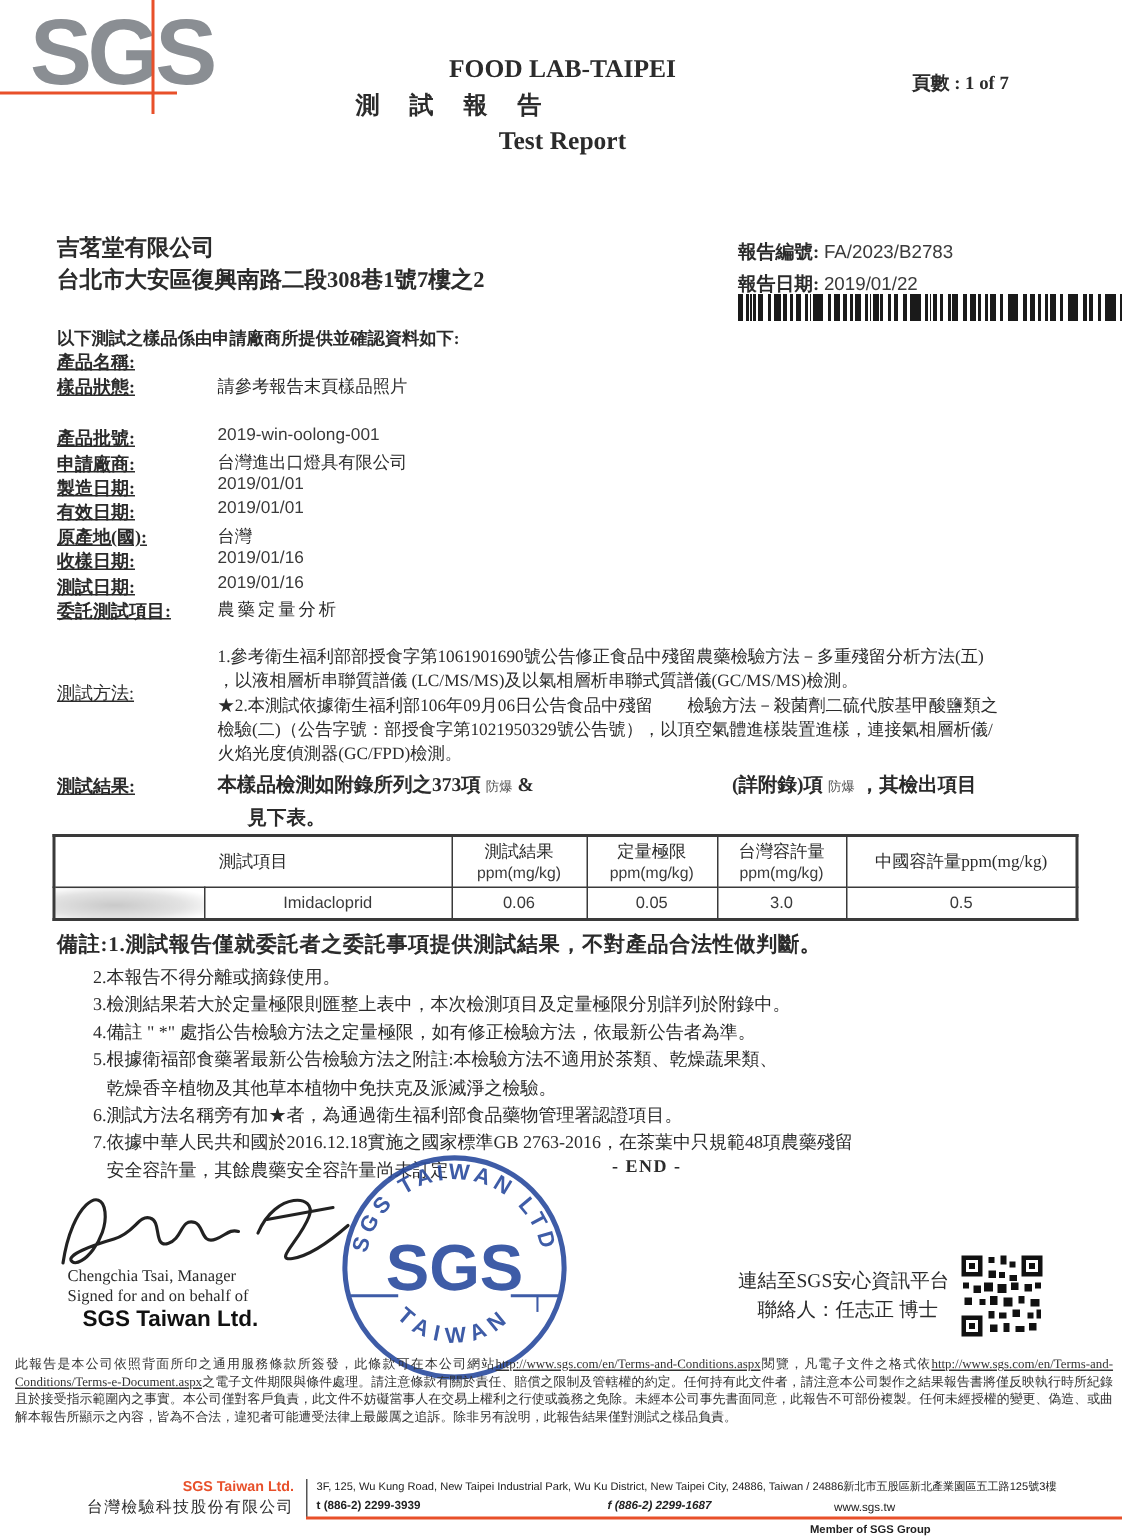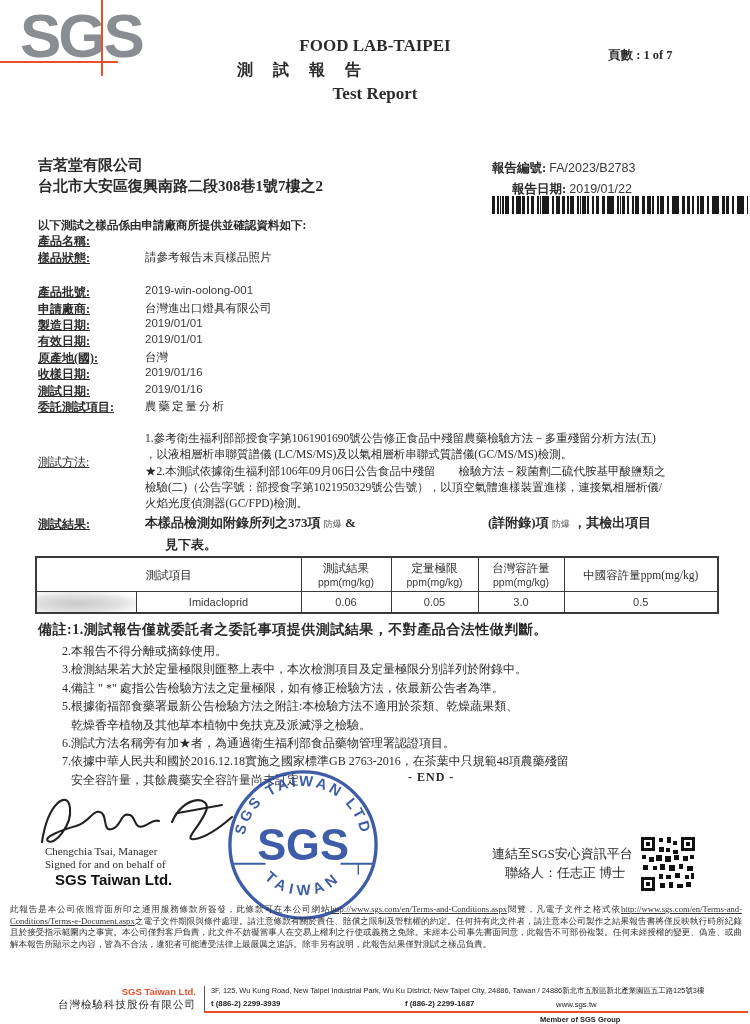--- a/index.html
+++ b/index.html
@@ -15,21 +15,21 @@
   .lab-name{left:0;top:36px;width:750px;text-align:center;font-weight:bold;font-size:17px;}
   .title-zh{left:0;top:60px;width:606px;text-align:center;font-weight:bold;font-size:16px;letter-spacing:8px;}
   .title-en{left:0;top:84px;width:750px;text-align:center;font-weight:bold;font-size:17px;}
   .page-count{left:608px;top:47px;font-size:12.5px;font-weight:bold;}
 
   
   .app-name{left:38px;top:156px;font-size:15px;font-weight:600;}
   .app-addr{left:38px;top:177px;font-size:15px;font-weight:600;}
   .rpt-line{font-size:12.5px;font-weight:bold;}
   .rpt-no{left:492px;top:160px;}
-  .rpt-date{left:512px;top:181px;}
+  .rpt-date{left:492px;top:181px;}
   .rpt-val{font-family:"Liberation Sans",sans-serif;font-weight:normal;color:#3a3a3a;}
   .barcode{left:492px;top:196px;width:256px;height:18px;
     background-image:
       repeating-linear-gradient(90deg,#1a1a1a 0 2px,rgba(0,0,0,0) 2px 5px),
       repeating-linear-gradient(90deg,#1a1a1a 0 1px,rgba(0,0,0,0) 1px 8px),
       repeating-linear-gradient(90deg,#1a1a1a 0 3px,rgba(0,0,0,0) 3px 13px);}
 
   .intro{left:38px;top:218px;font-size:11.5px;font-weight:600;}
 
   
@@ -79,21 +79,21 @@
   .disc{left:10px;top:904px;width:732px;font-size:8.6px;line-height:11.6px;text-align:justify;color:#333;}
   .disc .url{text-decoration:underline;}
 
   
   .ft-en{left:60px;top:986px;width:136px;text-align:right;font-family:"Liberation Sans",sans-serif;
          font-weight:bold;font-size:9.5px;color:#e8502a;}
   .ft-zh{left:50px;top:998px;width:146px;text-align:right;font-size:10.5px;letter-spacing:1px;}
   .ft-div{left:204px;top:986px;width:1px;height:26px;background:#555;}
   .ft-addr{left:211px;top:986px;width:535px;font-family:"Liberation Sans",sans-serif;font-size:7.4px;color:#222;}
   .ft-tel{left:211px;top:999px;font-family:"Liberation Sans",sans-serif;font-size:7.8px;font-weight:bold;color:#222;}
-  .ft-fax{left:405px;top:999px;font-family:"Liberation Sans",sans-serif;font-size:7.8px;font-weight:bold;color:#222;}
+  .ft-fax{left:405px;top:999px;font-family:"Liberation Sans",sans-serif;font-size:7.8px;font-weight:bold;color:#222;font-style:italic;}
   .ft-web{left:556px;top:1000px;font-family:"Liberation Sans",sans-serif;font-size:7.8px;color:#222;}
   .ft-line{left:204px;top:1011px;width:544px;height:2px;background:#e8502a;}
   .ft-member{left:540px;top:1015px;font-family:"Liberation Sans",sans-serif;font-weight:bold;font-size:7.5px;color:#222;}
 </style>
 </head>
 <body>
 
 <div class="page">
 
   <div class="abs logo-sgs">SGS</div>

